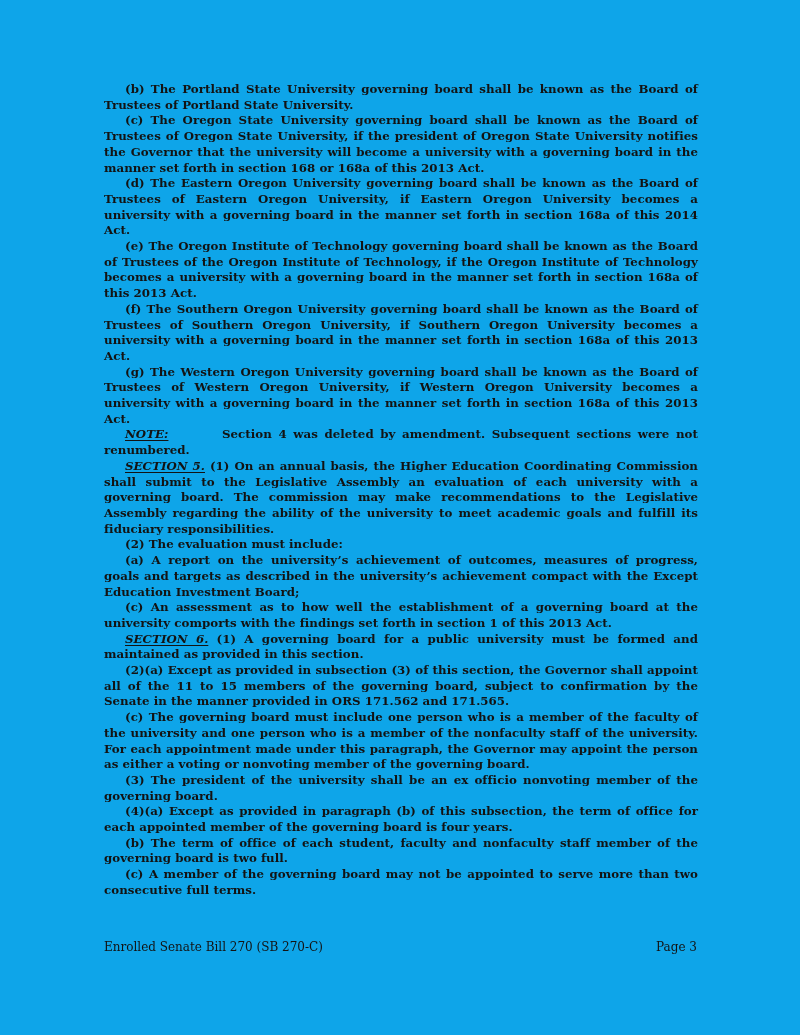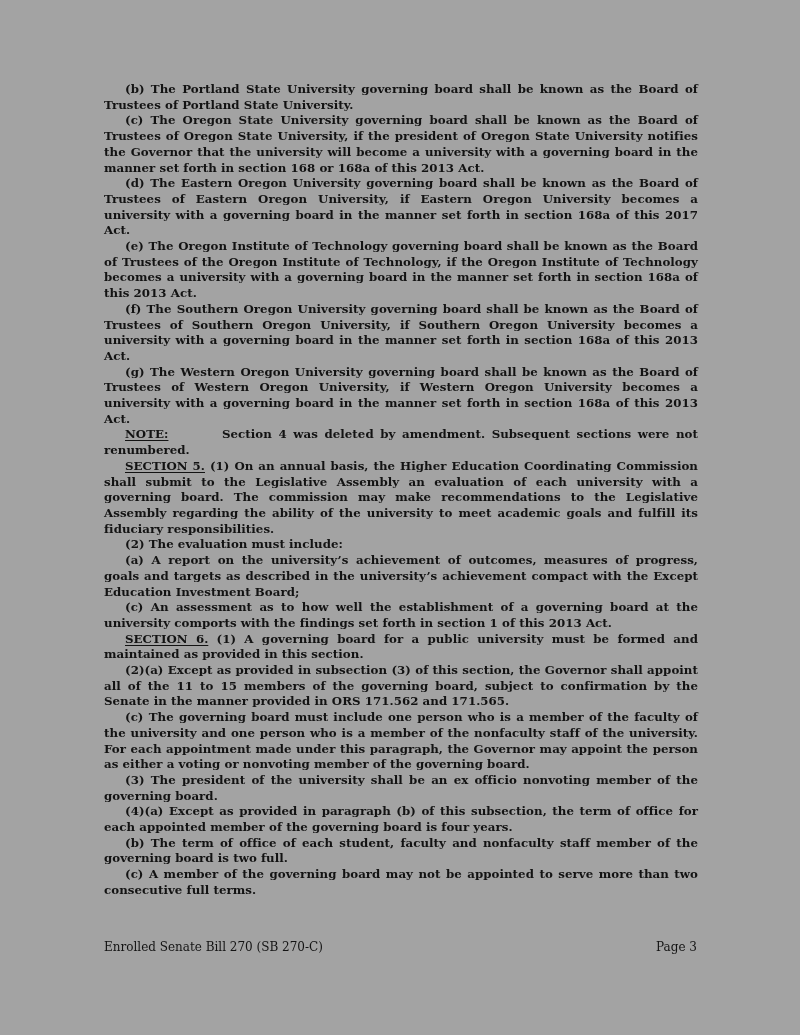--- a/index.html
+++ b/index.html
@@ -4,62 +4,62 @@
 <style>
   html, body {
     margin: 0;
     padding: 0;
     background: #ffffff;
   }
   .page {
     position: relative;
     width: 800px;
     height: 1035px;
-    background: #a3a3a3;
+    background: #0ea5e9;
     font-family: "DejaVu Serif", "Liberation Serif", serif;
     color: #131313;
     overflow: hidden;
   }
   .doc-body {
     position: absolute;
     left: 104px;
     top: 82px;
     width: 594px;
   }
   .para {
     margin: 0;
     font-size: 11.8px;
     line-height: 15.7px;
     text-align: justify;
     text-indent: 21px;
     letter-spacing: 0.05px;
   }
   .b { font-weight: bold; }
   .r { font-weight: bold; margin-left: 47px; }
-  .u { text-decoration: underline; text-underline-offset: 2px; }
+  .u { text-decoration: underline; text-underline-offset: 2px; font-style: italic; }
   .footer {
     position: absolute;
     left: 104px;
     right: 103px;
     top: 940px;
     display: flex;
     justify-content: space-between;
     font-size: 12px;
     font-weight: normal;
     line-height: 15px;
   }
 </style>
 </head>
 <body>
 
 <div class="page">
   <div class="doc-body">
       <p class="para"><span class="b">(b) The Portland State University governing board shall be known as the Board of Trustees of Portland State University.</span></p>
       <p class="para"><span class="b">(c) The Oregon State University governing board shall be known as the Board of Trustees of Oregon State University, if the president of Oregon State University notifies the Governor that the university will become a university with a governing board in the manner set forth in section 168 or 168a of this 2013 Act.</span></p>
-      <p class="para"><span class="b">(d) The Eastern Oregon University governing board shall be known as the Board of Trustees of Eastern Oregon University, if Eastern Oregon University becomes a university with a governing board in the manner set forth in section 168a of this 2017 Act.</span></p>
+      <p class="para"><span class="b">(d) The Eastern Oregon University governing board shall be known as the Board of Trustees of Eastern Oregon University, if Eastern Oregon University becomes a university with a governing board in the manner set forth in section 168a of this 2014 Act.</span></p>
       <p class="para"><span class="b">(e) The Oregon Institute of Technology governing board shall be known as the Board of Trustees of the Oregon Institute of Technology, if the Oregon Institute of Technology becomes a university with a governing board in the manner set forth in section 168a of this 2013 Act.</span></p>
       <p class="para"><span class="b">(f) The Southern Oregon University governing board shall be known as the Board of Trustees of Southern Oregon University, if Southern Oregon University becomes a university with a governing board in the manner set forth in section 168a of this 2013 Act.</span></p>
       <p class="para"><span class="b">(g) The Western Oregon University governing board shall be known as the Board of Trustees of Western Oregon University, if Western Oregon University becomes a university with a governing board in the manner set forth in section 168a of this 2013 Act.</span></p>
       <p class="para"><span class="b u">NOTE:</span><span class="r"> Section 4 was deleted by amendment. Subsequent sections were not renumbered.</span></p>
       <p class="para"><span class="b u">SECTION 5.</span><span class="b"> (1) On an annual basis, the Higher Education Coordinating Commission shall submit to the Legislative Assembly an evaluation of each university with a governing board. The commission may make recommendations to the Legislative Assembly regarding the ability of the university to meet academic goals and fulfill its fiduciary responsibilities.</span></p>
       <p class="para"><span class="b">(2) The evaluation must include:</span></p>
       <p class="para"><span class="b">(a) A report on the university’s achievement of outcomes, measures of progress, goals and targets as described in the university’s achievement compact with the Except Education Investment Board;</span></p>
       <p class="para"><span class="b">(c) An assessment as to how well the establishment of a governing board at the university comports with the findings set forth in section 1 of this 2013 Act.</span></p>
       <p class="para"><span class="b u">SECTION 6.</span><span class="b"> (1) A governing board for a public university must be formed and maintained as provided in this section.</span></p>
       <p class="para"><span class="b">(2)(a) Except as provided in subsection (3) of this section, the Governor shall appoint all of the 11 to 15 members of the governing board, subject to confirmation by the Senate in the manner provided in ORS 171.562 and 171.565.</span></p>

